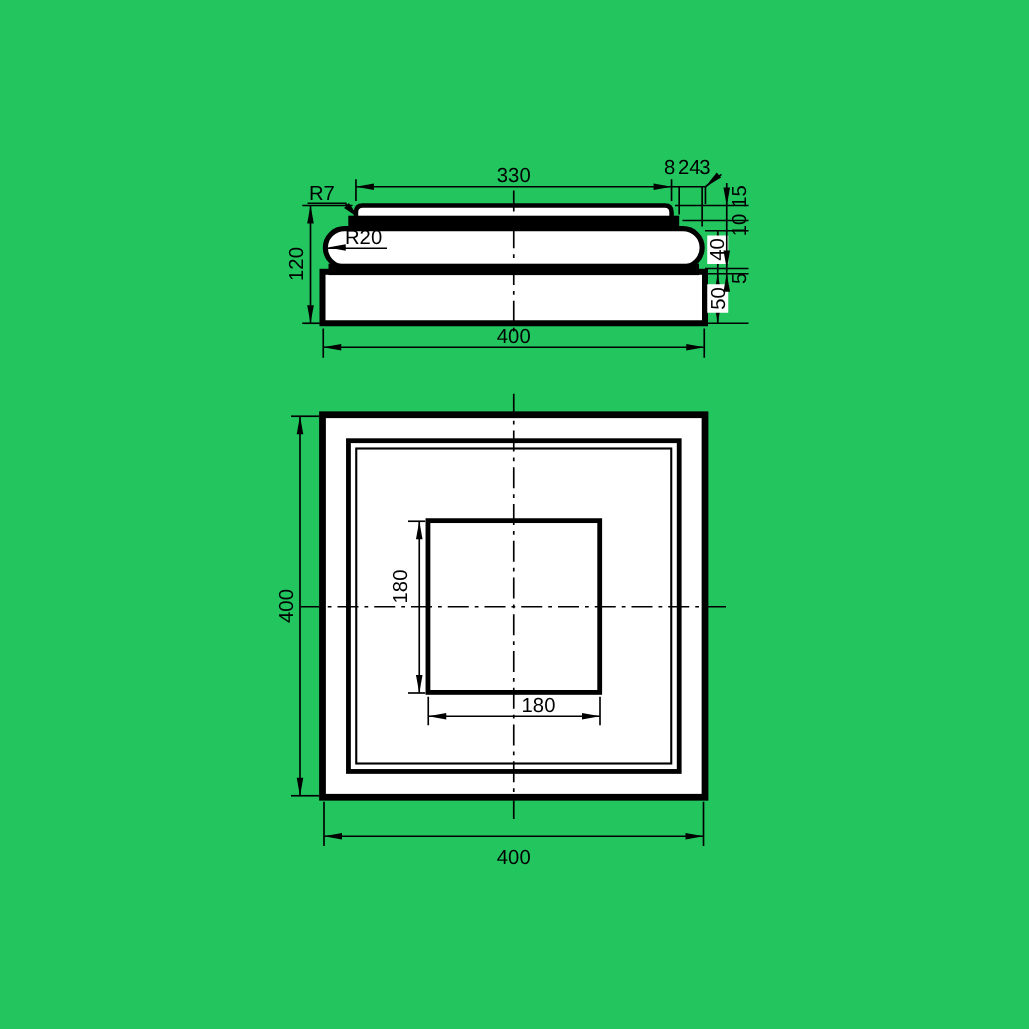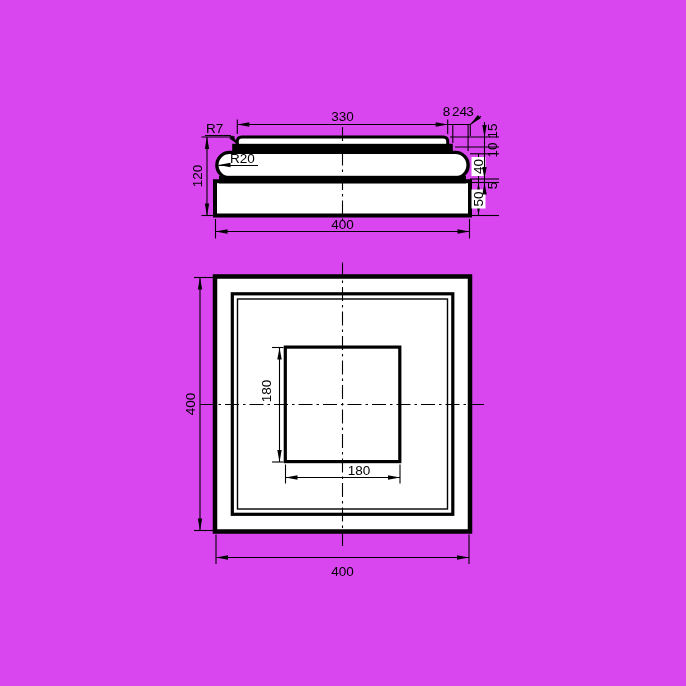--- a/index.html
+++ b/index.html
@@ -1,16 +1,16 @@
 <!DOCTYPE html>
 <html><head>
 <meta charset="utf-8">
 <style>
   html,body{margin:0;padding:0;background:#ffffff;}
-  #canvas{position:relative;width:686px;height:686px;background:#d946ef;overflow:hidden;
+  #canvas{position:relative;width:686px;height:686px;background:#22c55e;overflow:hidden;
           font-family:"Liberation Sans", sans-serif;}
   svg{display:block;}
   .outline{fill:#ffffff;stroke:#000000;}
   .solid{fill:#000000;stroke:none;}
   .dimline{stroke:#000000;stroke-width:1.1;fill:none;}
   .arrow{fill:#000000;stroke:none;}
   .cl{stroke:#000000;stroke-width:1.1;fill:none;stroke-dasharray:14 4 2.5 4;}
   text{fill:#000000;font-family:"Liberation Sans", sans-serif;font-size:13.5px;}
   .labelbg{fill:#ffffff;stroke:none;}
 </style>

